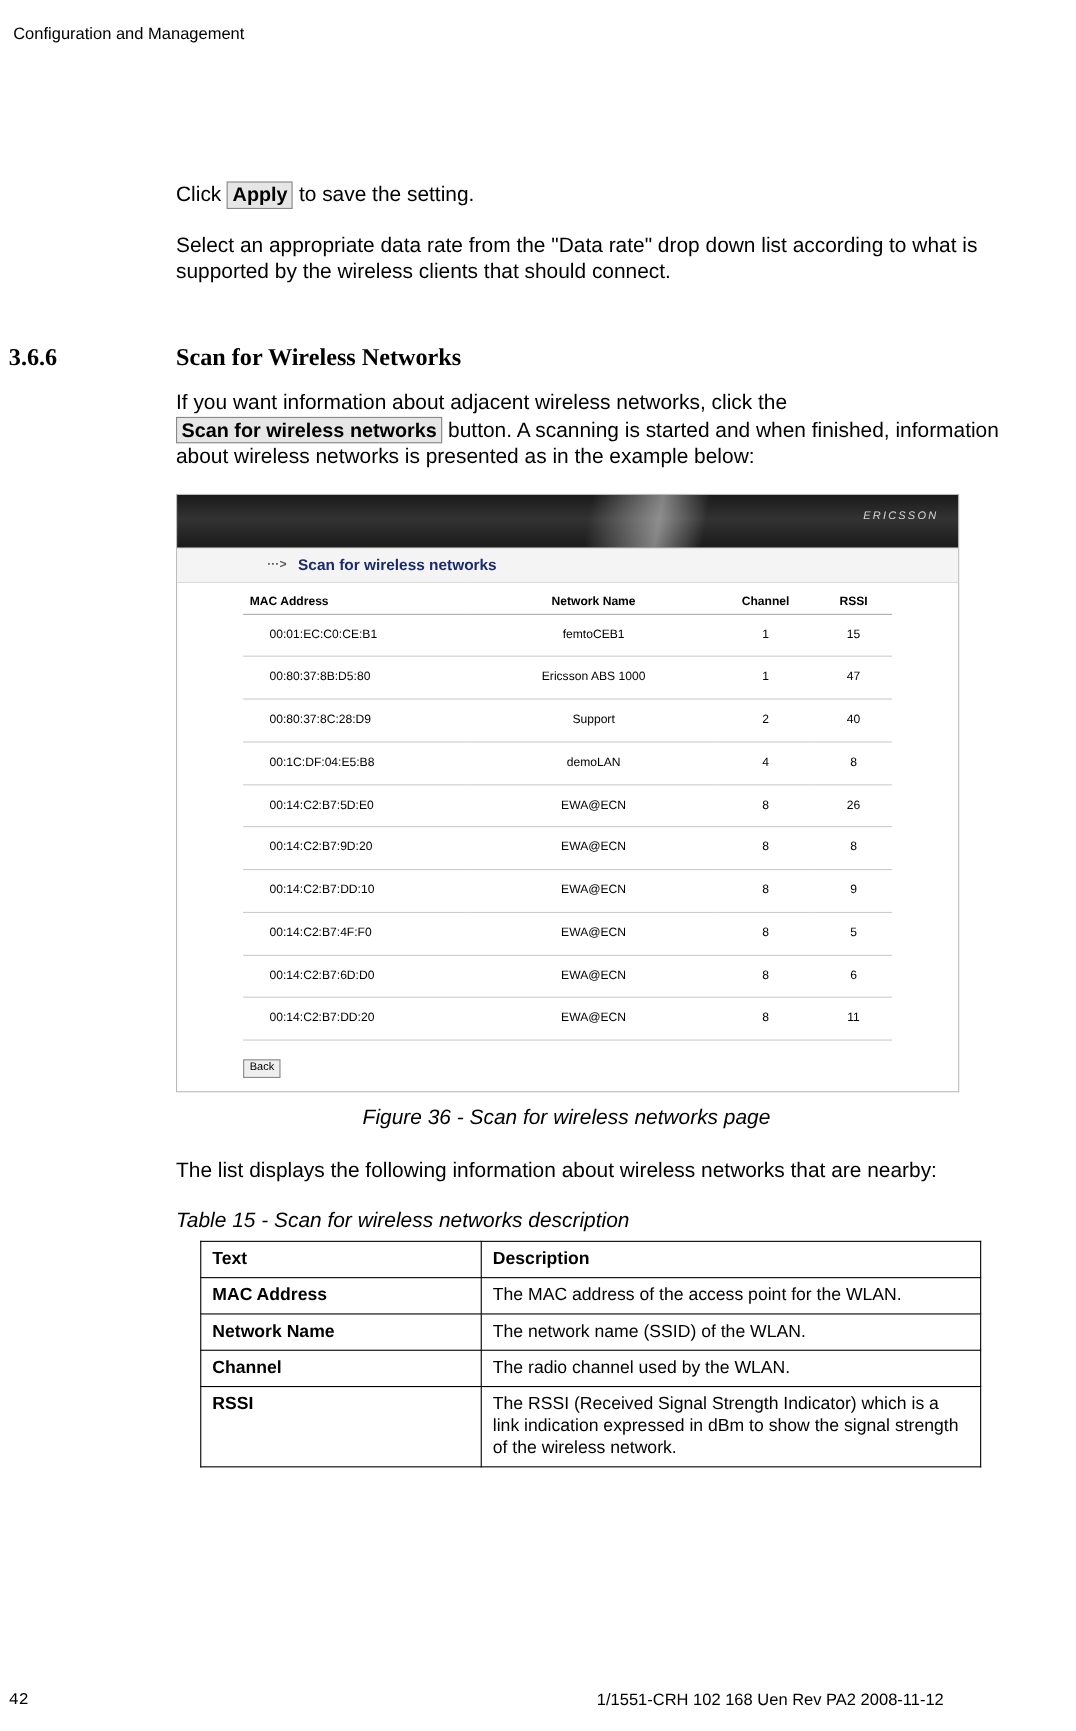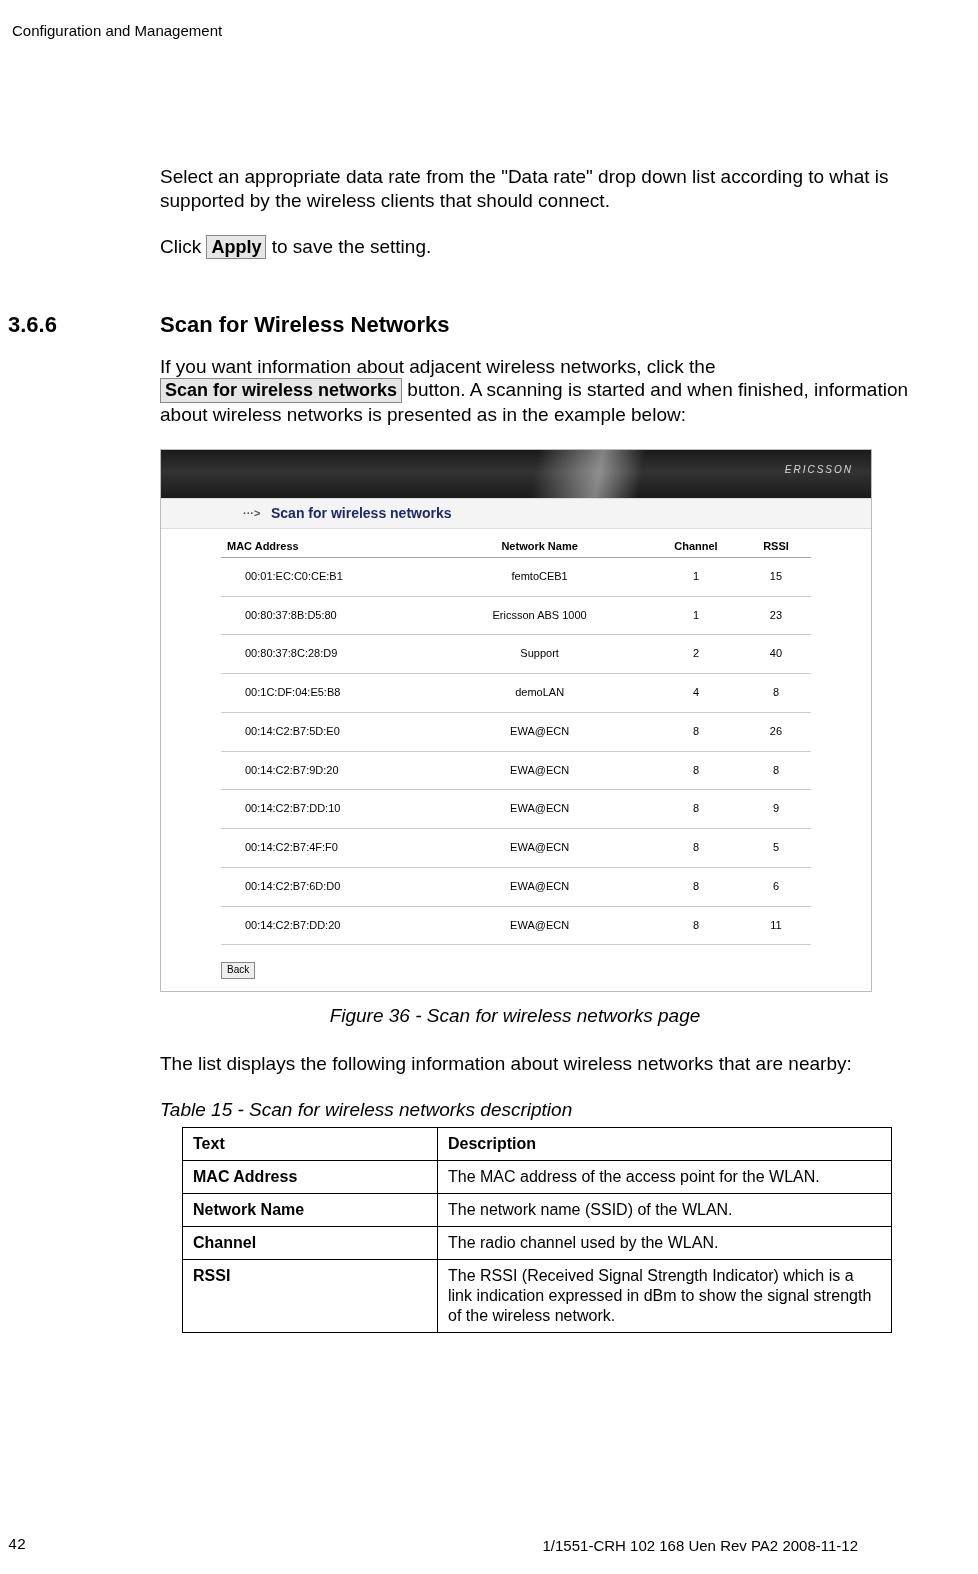--- a/index.html
+++ b/index.html
@@ -38,20 +38,21 @@
     display: inline-block;
     border: 1px solid #888;
     background: #e6e6e6;
     padding: 0 4px;
     font-weight: bold;
     font-size: 18px;
   }
   .section-row {
     margin-top: 52px;
     margin-bottom: 16px;
+    font-family: Liberation Serif, serif;
   }
   .section-num {
     position: absolute;
     left: -152px;
     font-size: 22px;
     font-weight: bold;
   }
   .section-title {
     font-size: 22px;
     font-weight: bold;
@@ -184,25 +185,25 @@
 </head>
 <body>
 
 <div class="page">
 
   <div class="header-text">Configuration and Management</div>
 
   <div class="content">
 
     <p class="para">
+      <span>Click </span><span class="btn-like">Apply</span><span> to save the setting.</span>
+    </p>
+
+    <p class="para">
       <span>Select an appropriate data rate from the "Data rate" drop down list according to what is supported by the wireless clients that should connect.</span>
-    </p>
-
-    <p class="para">
-      <span>Click </span><span class="btn-like">Apply</span><span> to save the setting.</span>
     </p>
 
     <div class="section-row">
       <span class="section-num">3.6.6</span>
       <span class="section-title">Scan for Wireless Networks</span>
     </div>
 
     <p class="para">
       <span>If you want information about adjacent wireless networks, click the </span><span class="btn-like">Scan for wireless networks</span><span> button. A scanning is started and when finished, information about wireless networks is presented as in the example below:</span>
     </p>
@@ -230,21 +231,21 @@
             <tr>
                 <td>00:01:EC:C0:CE:B1</td>
                 <td class="c">femtoCEB1</td>
                 <td class="c">1</td>
                 <td class="c">15</td>
               </tr>
             <tr>
                 <td>00:80:37:8B:D5:80</td>
                 <td class="c">Ericsson ABS 1000</td>
                 <td class="c">1</td>
-                <td class="c">23</td>
+                <td class="c">47</td>
               </tr>
             <tr>
                 <td>00:80:37:8C:28:D9</td>
                 <td class="c">Support</td>
                 <td class="c">2</td>
                 <td class="c">40</td>
               </tr>
             <tr>
                 <td>00:1C:DF:04:E5:B8</td>
                 <td class="c">demoLAN</td>

